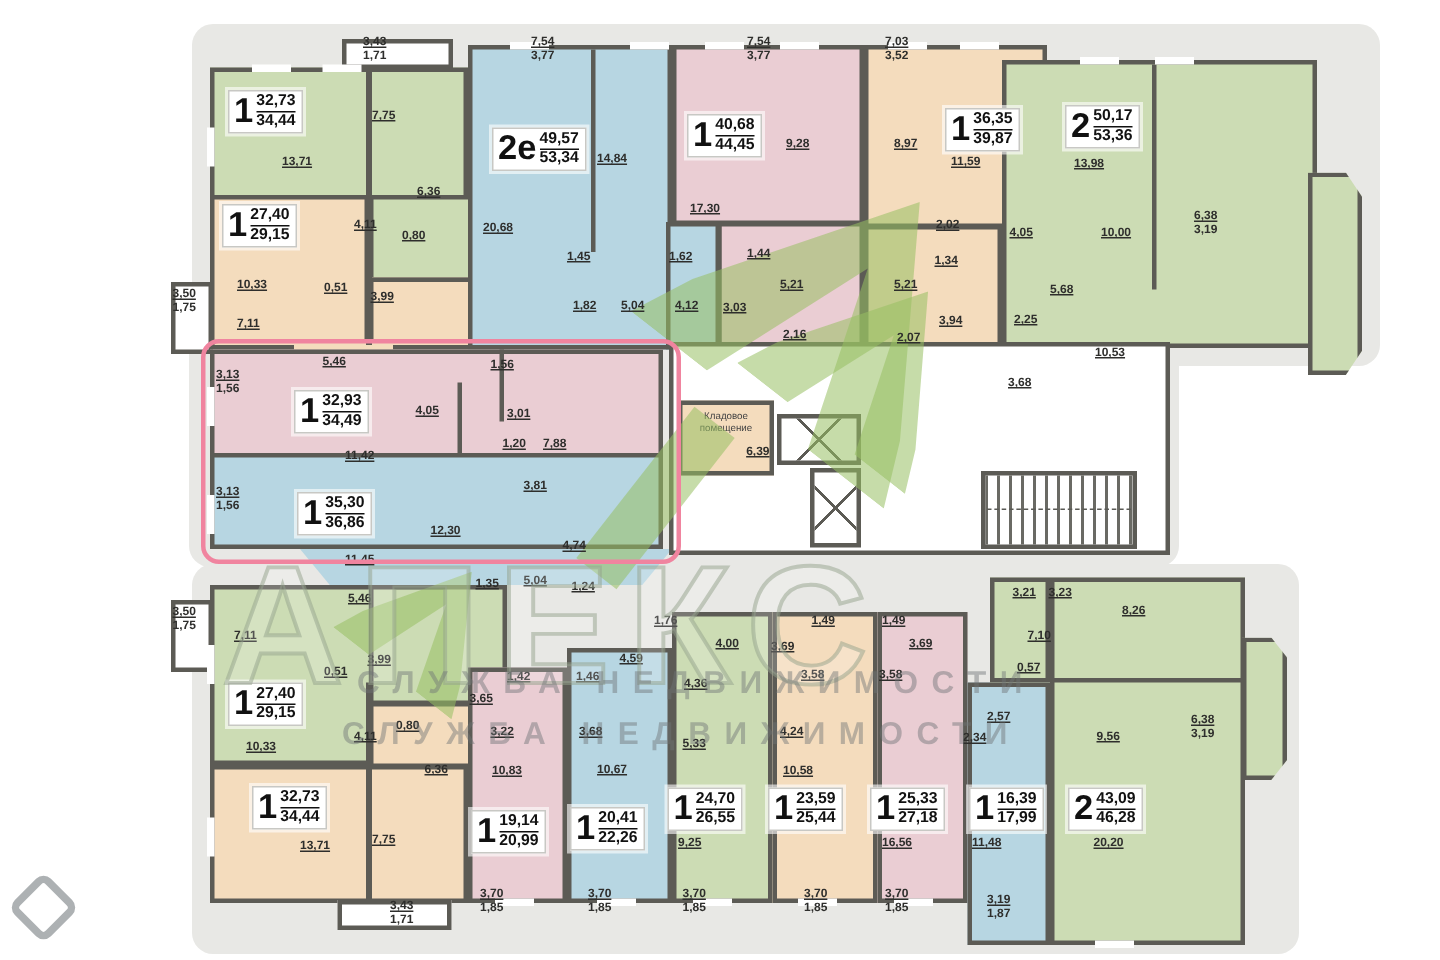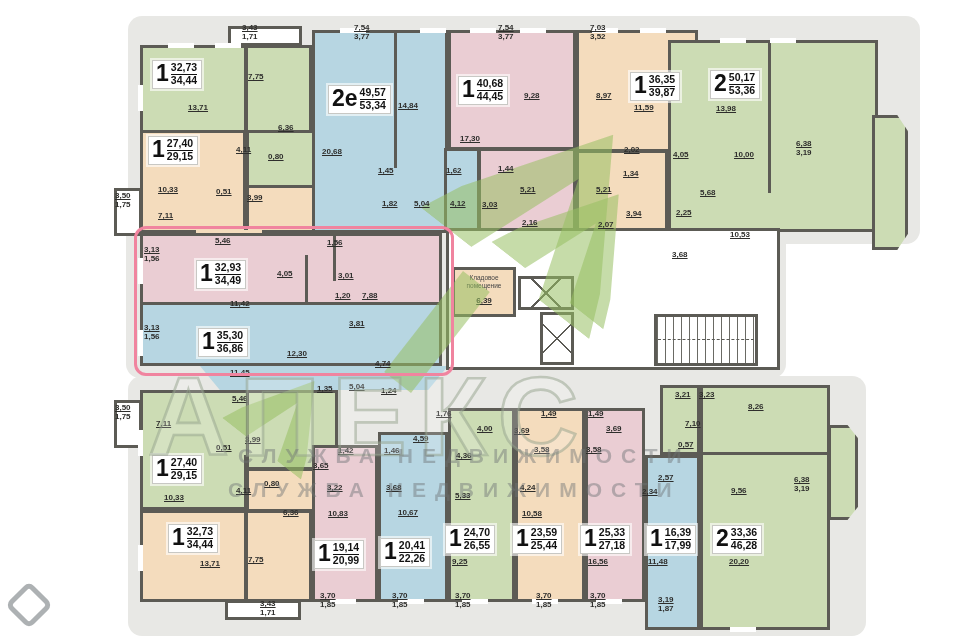--- a/index.html
+++ b/index.html
@@ -16,21 +16,21 @@
   .dimp{position:absolute;font-size:8px;font-weight:700;color:#2e2e2c;text-align:center;line-height:1.1;z-index:40;}
   .dimp i{display:block;font-style:normal;text-decoration:underline;}
   .dimp b{display:block;font-weight:700;}
   .ulabel{position:absolute;display:flex;align-items:center;background:#fff;border:1px solid #c8c8c4;
           padding:1px 4px 1px 3px;z-index:41;box-shadow:0 0 0 2px rgba(255,255,255,.6);}
   .ulabel .big{font-size:23px;font-weight:800;line-height:.95;color:#111;}
   .ulabel .areas{display:flex;flex-direction:column;font-size:10.5px;font-weight:700;color:#111;margin-left:2px;line-height:1.12;}
   .ulabel .areas i{font-style:normal;border-bottom:1.4px solid #111;}
   .stor{position:absolute;border:3px solid #5c5b55;box-sizing:border-box;z-index:5;}
   .stor .sl{display:block;font-size:6.5px;color:#444;text-align:center;margin-top:4px;line-height:1.25;padding:0 4px;}
-  .stor .sa{display:block;font-size:8px;font-weight:700;color:#2e2e2c;text-align:center;text-decoration:underline;margin-top:6px;}
+  .stor .sa{display:block;font-size:8px;font-weight:700;color:#2e2e2c;text-align:right;text-decoration:underline;margin-top:6px;}
   .elev{position:absolute;border:3px solid #5c5b55;box-sizing:border-box;z-index:5;background:
     linear-gradient(45deg,transparent calc(50% - 1px),#5c5b55 calc(50% - 1px) calc(50% + 1px),transparent calc(50% + 1px)),
     linear-gradient(-45deg,transparent calc(50% - 1px),#5c5b55 calc(50% - 1px) calc(50% + 1px),transparent calc(50% + 1px)),#fff;}
   .stairs{position:absolute;border:3px solid #5c5b55;box-sizing:border-box;background:
     repeating-linear-gradient(90deg,#6a6a64 0 1.5px,transparent 1.5px 8px),#fff;z-index:5;}
   .sdash{position:absolute;border-top:1.6px dashed #5a5a55;z-index:6;}
   .corr{position:absolute;background:#fff;border:3px solid #5c5b55;box-sizing:border-box;z-index:1;}
   .hl{position:absolute;border:3px solid #f0849f;border-radius:12px;z-index:60;}
   .wmArrow{position:absolute;background:rgba(152,192,98,.55);z-index:30;}
   .chev{clip-path:polygon(0% 100%,9% 76%,50% 0%,91% 76%,100% 100%,70% 100%,50% 32%,30% 100%);}
@@ -258,21 +258,21 @@
   <div class="ulabel" style="left:646px;top:525px">
       <span class="big">1</span>
       <span class="areas">
         <i>16,39</i>
         <b>17,99</b>
       </span>
     </div>
   <div class="ulabel" style="left:712px;top:525px">
       <span class="big">2</span>
       <span class="areas">
-        <i>33,36</i>
+        <i>43,09</i>
         <b>46,28</b>
       </span>
     </div>
 
   <span class="dim" style="left:188px;top:103px">13,71</span>
   <span class="dim" style="left:248px;top:72px">7,75</span>
   <span class="dim" style="left:278px;top:123px">6,36</span>
   <span class="dim" style="left:236px;top:145px">4,11</span>
   <span class="dim" style="left:268px;top:152px">0,80</span>
   <span class="dimp" style="left:242px;top:24px">

